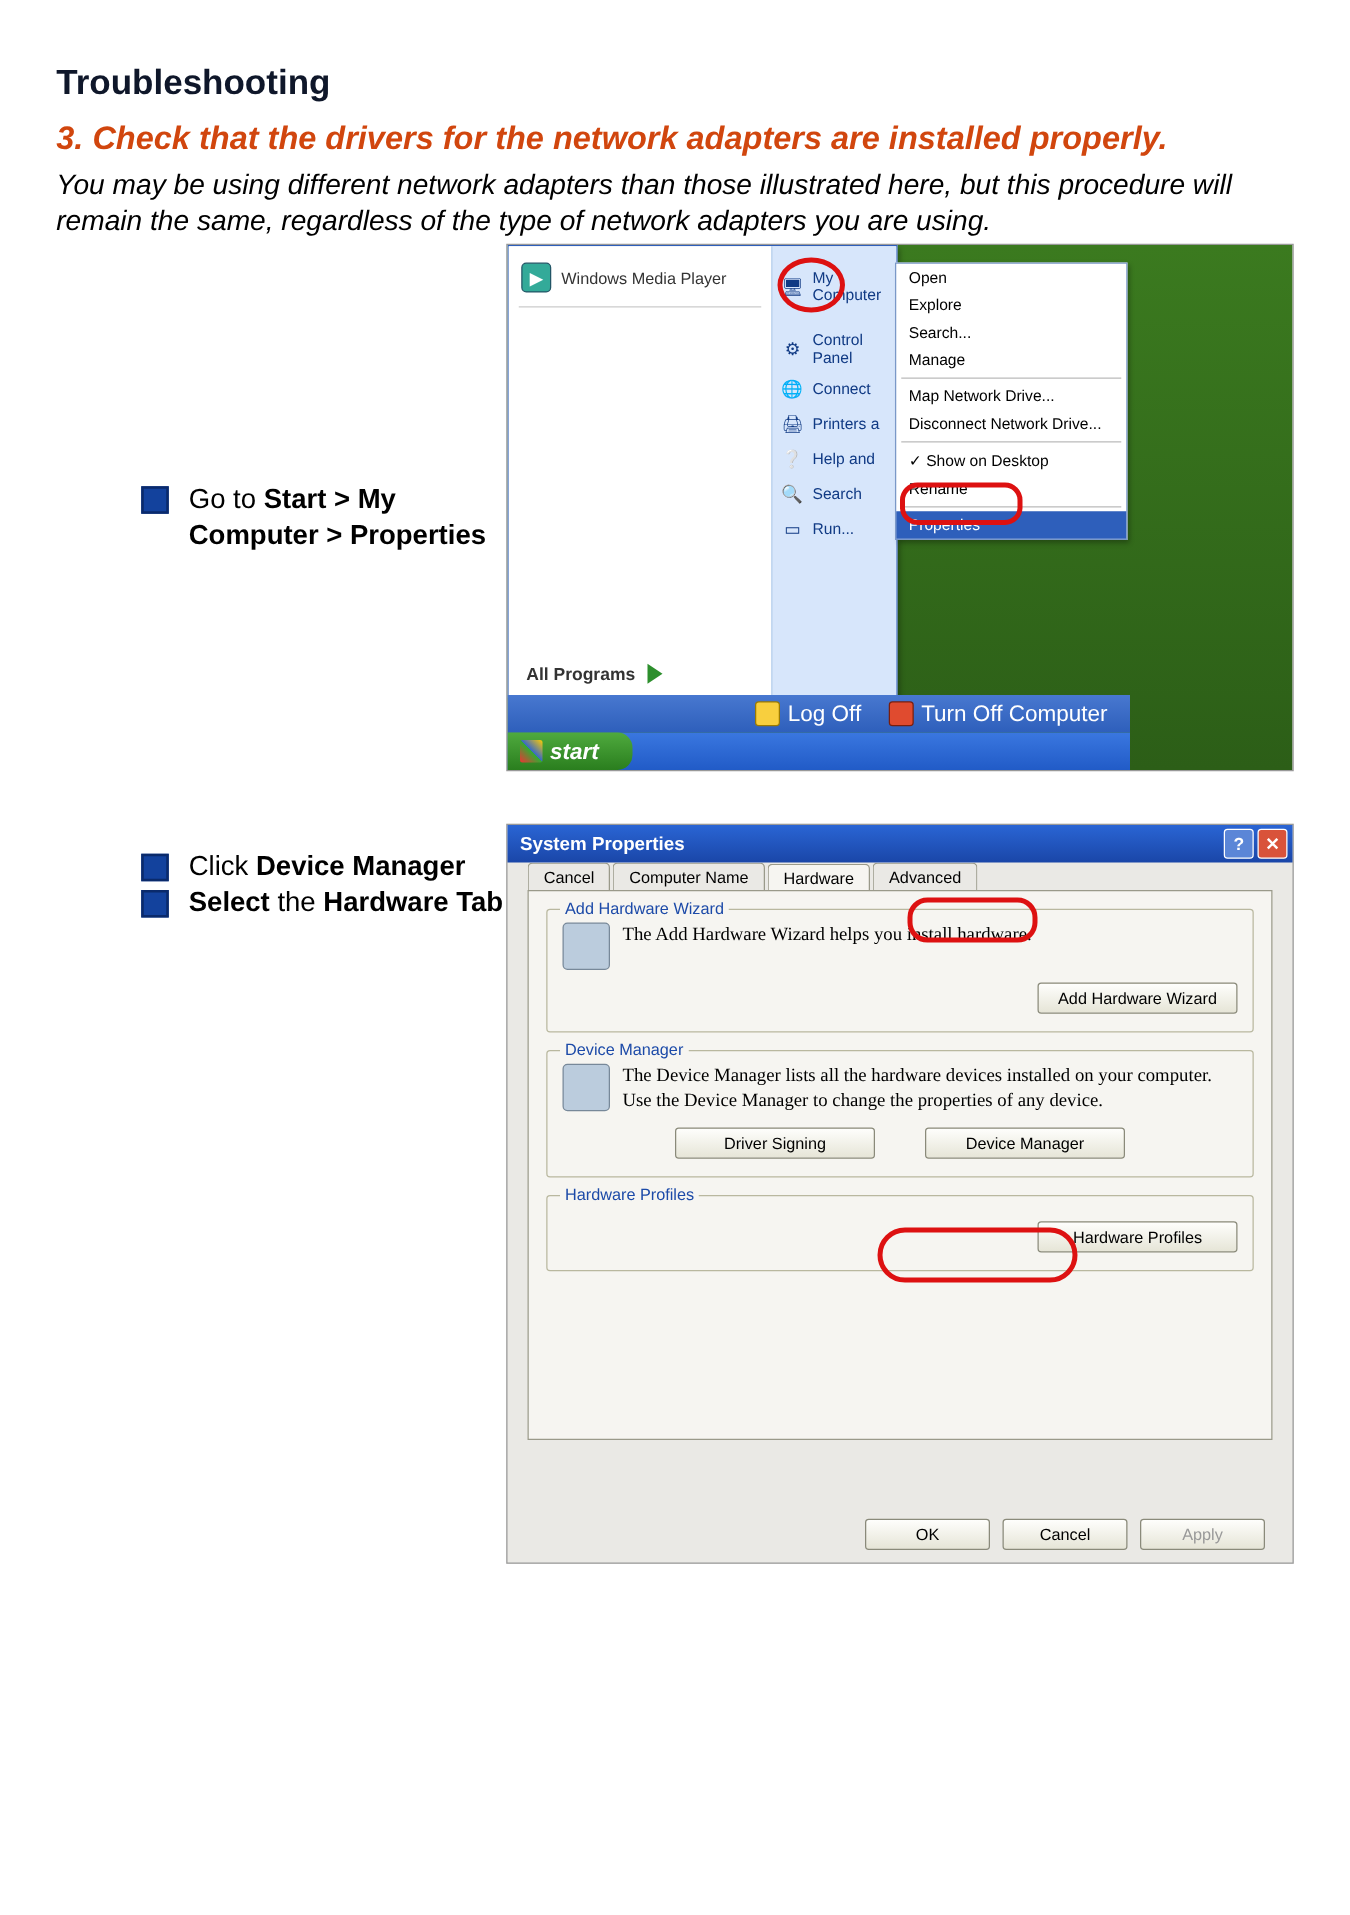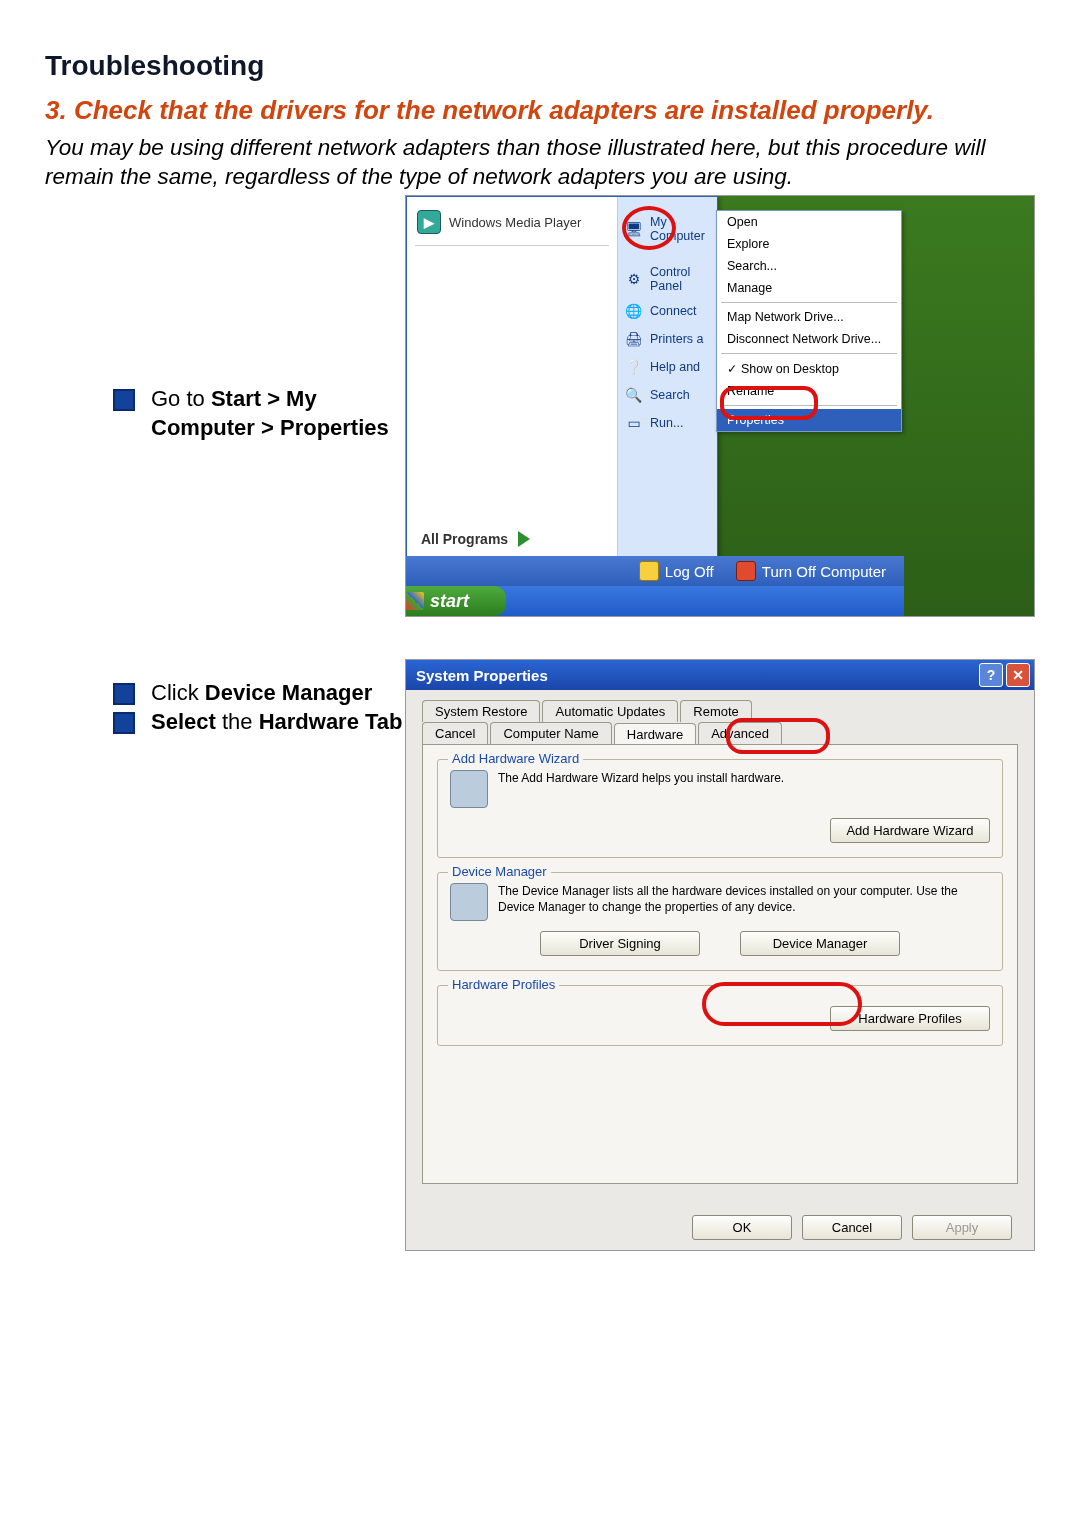--- a/index.html
+++ b/index.html
@@ -143,41 +143,41 @@
   }
   .start-logoff {
     position: absolute;
     left: 0; top: 360px;
     width: 498px; height: 30px;
     background: linear-gradient(#4878d0,#2e5fbb);
     color: #fff;
     display: flex; align-items: center; justify-content: flex-end;
     padding-right: 18px;
     box-sizing: border-box;
-    font-size: 15px;
+    font-size: 18px;
   }
   .start-logoff .lo-item { display: flex; align-items: center; margin-left: 22px; }
   .start-logoff .badge {
     width: 18px; height: 18px; background: #f8cf3e; border: 1px solid #9b7a00;
     border-radius: 3px; margin-right: 6px;
   }
   .start-logoff .badge.red { background: #e04b2f; border-color: #7a1e0d; }
   .taskbar {
     position: absolute; left: 0; top: 390px;
     width: 498px; height: 30px;
     background: linear-gradient(#3a77e0,#215bc7);
   }
   .start-btn {
     position: absolute; left: 0; top: 0;
     height: 30px; width: 100px;
     background: linear-gradient(#4faa3e,#2a7e1e);
     border-radius: 0 12px 12px 0;
     color: #fff; font-style: italic; font-weight: bold;
     font-size: 18px;
-    display: flex; align-items: center; 
+    display: flex; align-items: center; padding-left: 10px;
     box-sizing: border-box;
   }
   .start-btn .flag {
     width: 18px; height: 18px; background: #fff; margin-right: 6px;
     border-radius: 2px;
     background: linear-gradient(45deg,#e33,#3a3 50%,#36c 50%,#fc0);
   }
   .context-menu {
     position: absolute;
     left: 310px; top: 14px;
@@ -262,21 +262,21 @@
     background: #f6f5f1; padding: 0 4px;
     color: #1c4aa8;
     font-size: 13px;
   }
   .fs-row { display: flex; }
   .fs-ic {
     width: 36px; height: 36px; flex: 0 0 36px;
     background: #bcd; border: 1px solid #789; border-radius: 4px;
     margin-right: 10px;
   }
-  .fs-txt { flex: 1; font-size: 12px; line-height: 1.35; }
+  .fs-txt { flex: 1; font-size: 15px; line-height: 1.35; font-family: Liberation Serif, serif; }
   .winbtn {
     display: inline-block;
     border: 1px solid #8a8a7a;
     background: linear-gradient(#fefefc,#e6e5d7);
     padding: 4px 14px;
     font-size: 13px;
     border-radius: 3px;
     min-width: 130px;
     text-align: center;
   }
@@ -418,25 +418,20 @@
 
   <div class="shot syspropshot">
     <div class="sp-titlebar">
       <span>System Properties</span>
       <span class="btns">
         <span class="wbtn">?</span>
         <span class="wbtn close">✕</span>
       </span>
     </div>
 
-    <div class="tabsrow">
-      <div class="wtab">System Restore</div>
-      <div class="wtab">Automatic Updates</div>
-      <div class="wtab">Remote</div>
-    </div>
     <div class="tabsrow tabsrow2">
       <div class="wtab">Cancel</div>
       <div class="wtab">Computer Name</div>
       <div class="wtab active">Hardware</div>
       <div class="wtab">Advanced</div>
     </div>
 
     <div class="tabbody">
       <div class="fieldset">
         <span class="legend">Add Hardware Wizard</span>

